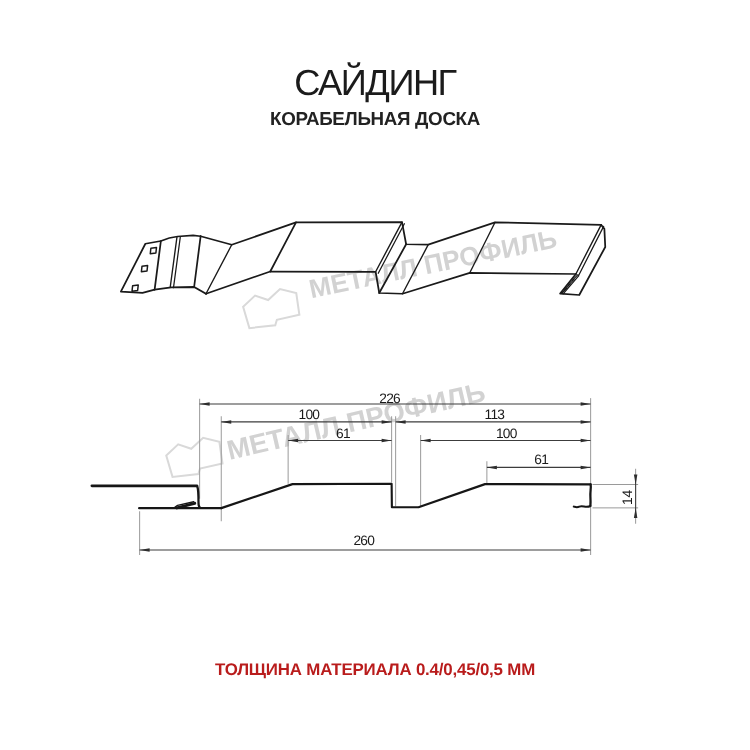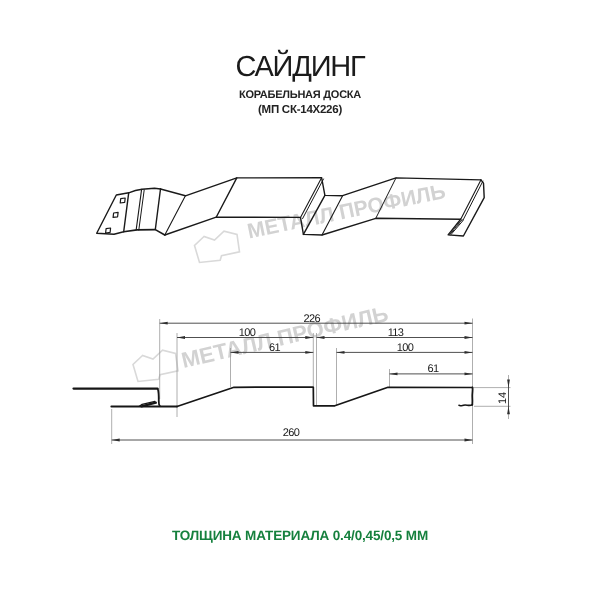--- a/index.html
+++ b/index.html
@@ -1,25 +1,25 @@
 <!DOCTYPE html>
 <html><head>
 <meta charset="utf-8">
 <style>
 html,body{margin:0;padding:0;background:#fff;}
 #page{position:relative;width:600px;height:600px;background:#fff;overflow:hidden;
   font-family:"Liberation Sans",sans-serif;text-rendering:geometricPrecision;}
 .t1{position:absolute;left:0;top:53.1px;width:600px;text-align:center;line-height:29px;
   font-size:29px;font-weight:normal;color:#1b1b1b;letter-spacing:-1.2px;}
 .t2{position:absolute;left:0;top:89.4px;width:600px;text-align:center;line-height:13px;
-  font-size:11px;font-weight:bold;color:#222;letter-spacing:-0.25px;}
+  font-size:15px;font-weight:bold;color:#222;letter-spacing:-0.25px;}
 .t3{position:absolute;left:0;top:104.6px;width:600px;text-align:center;line-height:11.5px;
   font-size:11.5px;font-weight:bold;color:#222;letter-spacing:-0.25px;}
 .tf{position:absolute;left:0;top:528.9px;width:600px;text-align:center;line-height:13.5px;
-  font-size:13.5px;font-weight:bold;color:#15803d;letter-spacing:-0.15px;}
+  font-size:13.5px;font-weight:bold;color:#b91c1c;letter-spacing:-0.15px;}
 </style>
 </head>
 <body>
 <div id="page">
 <svg width="600" height="600" viewBox="0 0 600 600" style="position:absolute;left:0;top:0;text-rendering:geometricPrecision;">
 <defs>
 <g id="mplogo">
 <polygon points="204,236.5 194.5,245.5 199.5,262.5 220.2,260.2 221.5,255.8 239.5,251.8 237,234.5 224,231.2 214.5,240" fill="none" stroke="#d9d9d9" stroke-width="1.6"></polygon>
 </g>
 </defs>
@@ -128,15 +128,14 @@
 <path d="M139,406.4 L142.1,404.3 L155,401.4" stroke-width="1.2"></path>
 <path d="M141.5,406.3 L155.8,402.7" stroke-width="2.4"></path>
 <path d="M177,406.5 L234,387.3 L313.3,387 L313.5,405.8 L334.8,405.8 L388,387.3 L472.5,387.5" stroke-width="1.7"></path>
 <path d="M472.5,387.5 C473,390 472.1,393 472.3,397 C472.5,400.5 472.4,403.5 472.3,404.8" stroke-width="1.8"></path>
 <path d="M472.3,404.8 C469,406.5 466,404.2 463.5,405.3 C461.5,406.2 460.3,405.6 459,405.3" stroke-width="1.6"></path>
 </g>
 </svg>
 
 <div class="t1">САЙДИНГ</div>
 <div class="t2">КОРАБЕЛЬНАЯ ДОСКА</div>
-<div class="t3">(МП СК-14Х226)</div>
 <div class="tf">ТОЛЩИНА МАТЕРИАЛА 0.4/0,45/0,5 ММ</div>
 </div>
 
 </body></html>

